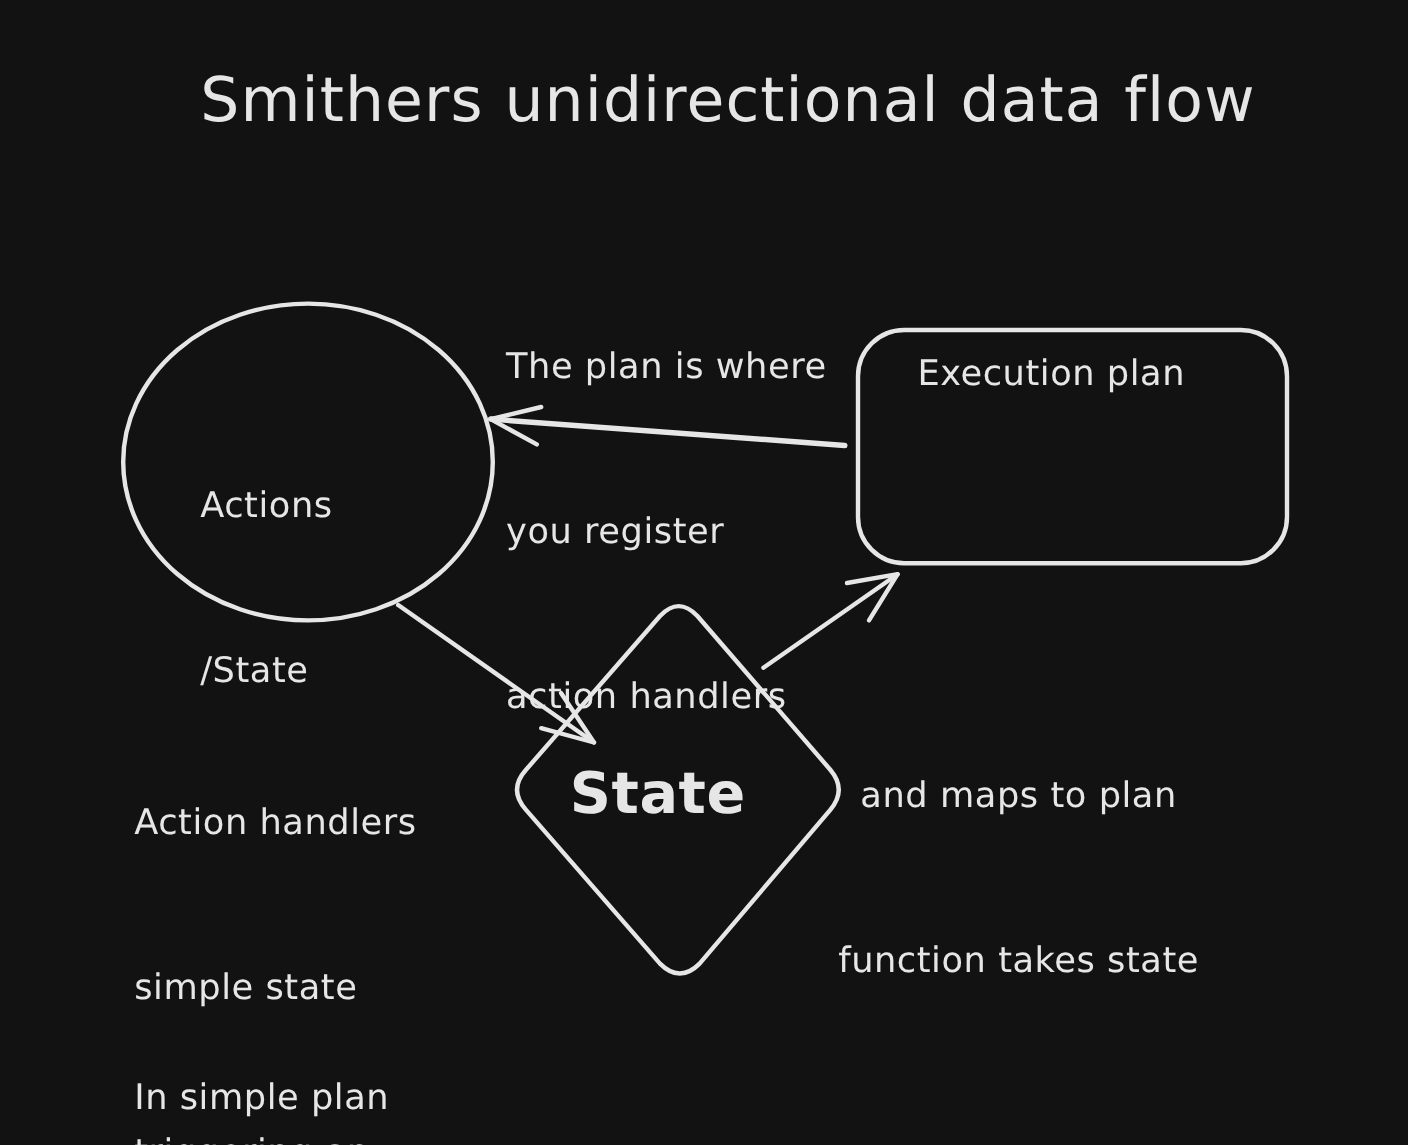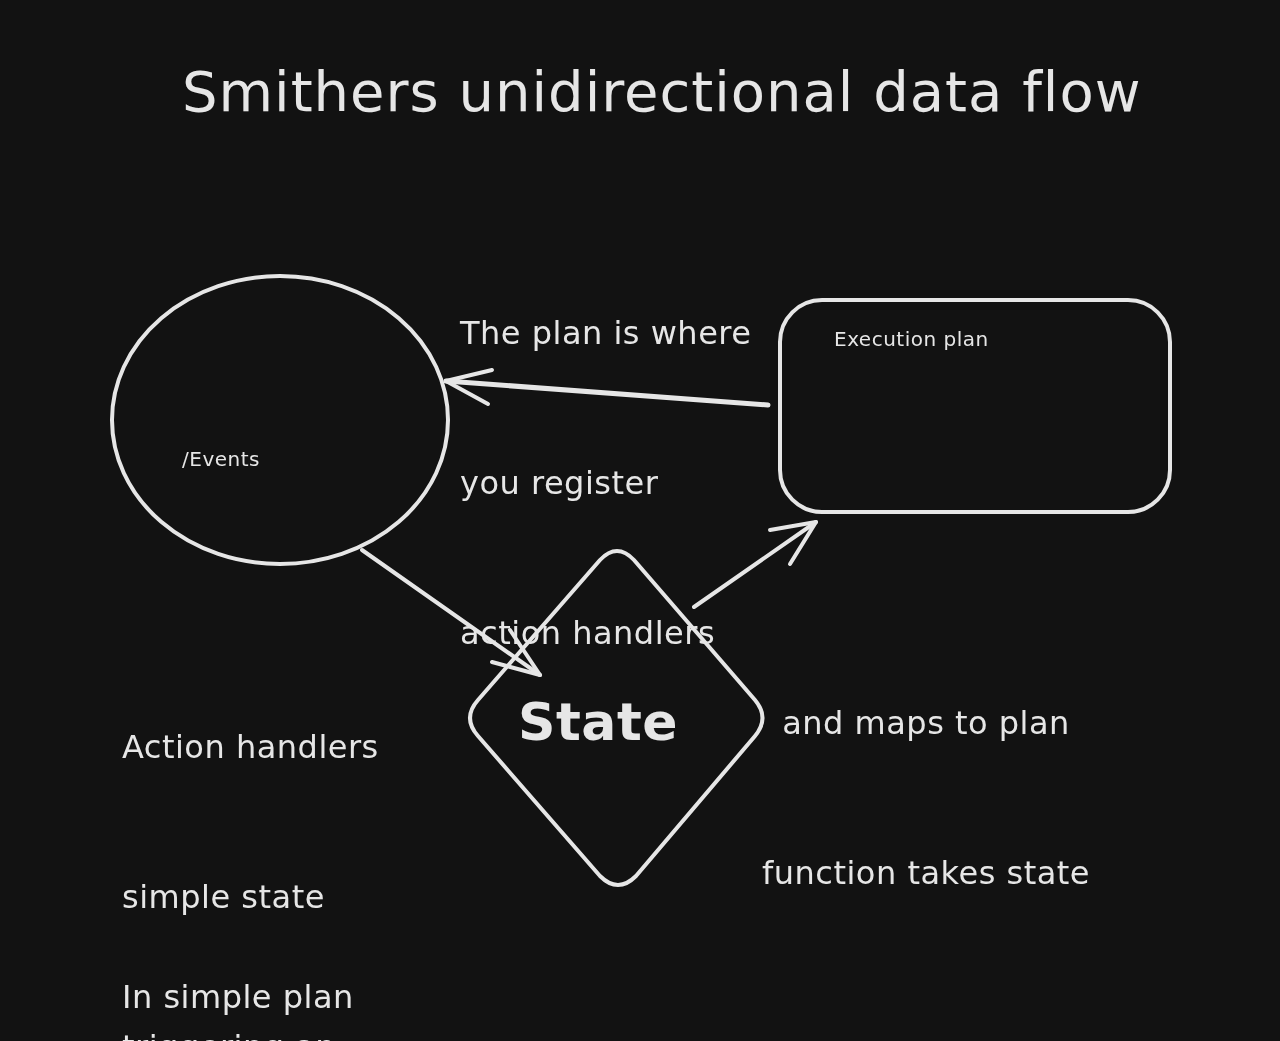--- a/index.html
+++ b/index.html
@@ -32,21 +32,21 @@
       top: 56px;
       font-size: 56px;
       line-height: 72px;
       letter-spacing: 1px;
     }
     .note {
       font-size: 32px;
       line-height: 50px;
     }
     .label {
-      font-size: 20px;
+      font-size: 32px;
       line-height: 50px;
     }
     .state-label {
       font-size: 52px;
       font-weight: bold;
       line-height: 60px;
     }
     .multi span { display: block; }
   </style>
 </head>
@@ -76,21 +76,22 @@
       <g>
         <line x1="694" y1="607" x2="816" y2="522" stroke-width="4"></line>
         <polyline points="770,530 816,522 790,564"></polyline>
       </g>
     </g>
   </svg>
 
   <div class="txt title">Smithers unidirectional data flow</div>
 
   <div class="txt label multi" style="left:182px; top:334px;">
-    <span>/Events</span>
+    <span>Actions</span>
+    <span>/State</span>
   </div>
 
   <div class="txt label" style="left:834px; top:314px;">Execution plan</div>
 
   <div class="txt note multi" style="left:460px; top:208px;">
     <span>The plan is where</span>
     <span>you register</span>
     <span>action handlers</span>
   </div>
 

